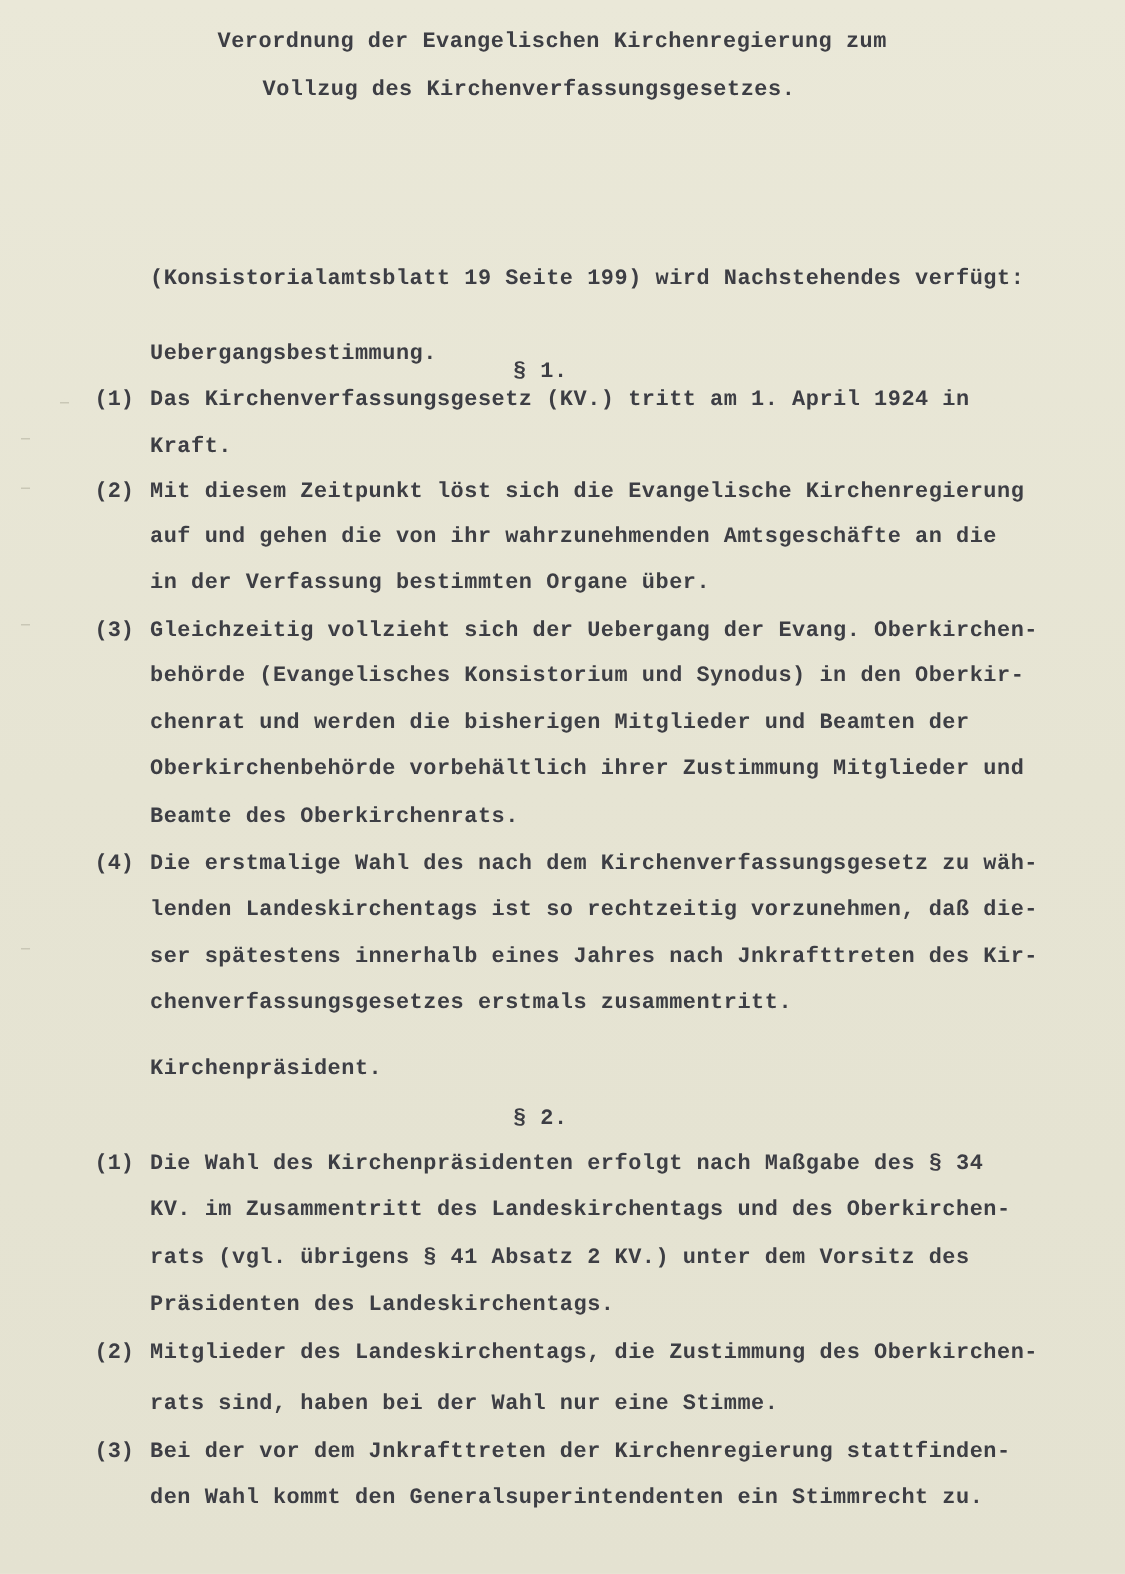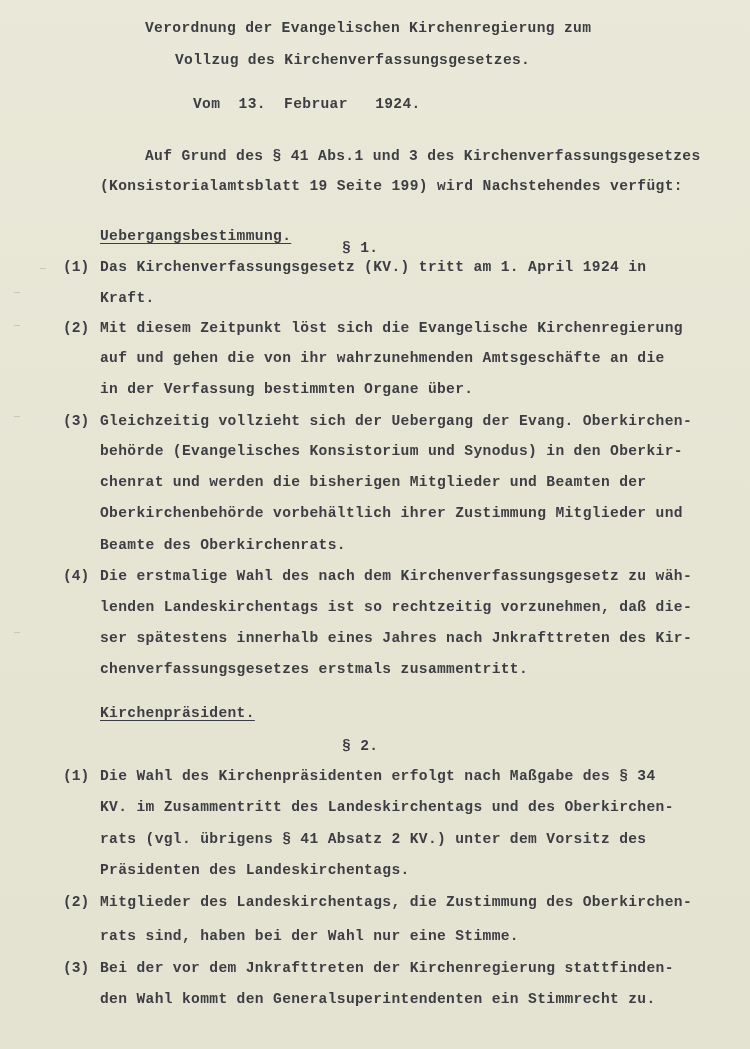--- a/index.html
+++ b/index.html
@@ -17,42 +17,39 @@
     .line {
       position: absolute;
       white-space: pre;
       font-size: 14.6px;
       letter-spacing: 0.35px;
       font-weight: bold;
       color: #3d3e44;
       text-align: right;
     }
     .heading-u {
-      text-decoration: underline;
       text-underline-offset: 3px;
     }
     .num { position: absolute; font-size: 14.6px; font-weight: bold; color:#3d3e44; white-space: pre; }
     .mark { position: absolute; width: 6px; height: 1px; background: #c9c7b6; }
   </style>
 </head>
 <body>
 
 <div class="page">
 
   <div class="mark" style="left:40px;top:268px"></div>
   <div class="mark" style="left:14px;top:292px"></div>
   <div class="mark" style="left:14px;top:325px"></div>
   <div class="mark" style="left:14px;top:416px"></div>
   <div class="mark" style="left:14px;top:632px"></div>
 
   <div class="line" style="left:145px;top:20px">Verordnung der Evangelischen Kirchenregierung zum</div>
   <div class="line" style="left:175px;top:52px">Vollzug des Kirchenverfassungsgesetzes.</div>
-  <div class="line" style="left:193px;top:96px">Vom  13.  Februar   1924.</div>
 
-  <div class="line" style="left:145px;top:148px">Auf Grund des § 41 Abs.1 und 3 des Kirchenverfassungsgesetzes</div>
   <div class="line" style="left:100px;top:178px">(Konsistorialamtsblatt 19 Seite 199) wird Nachstehendes verfügt:</div>
 
   <div class="line heading-u" style="left:100px;top:228px">Uebergangsbestimmung.</div>
   <div class="line" style="left:342px;top:240px">§ 1.</div>
 
   <div class="num" style="left:63px;top:259px">(1)</div>
   <div class="line" style="left:100px;top:259px">Das Kirchenverfassungsgesetz (KV.) tritt am 1. April 1924 in</div>
   <div class="line" style="left:100px;top:290px">Kraft.</div>
 
   <div class="num" style="left:63px;top:320px">(2)</div>

